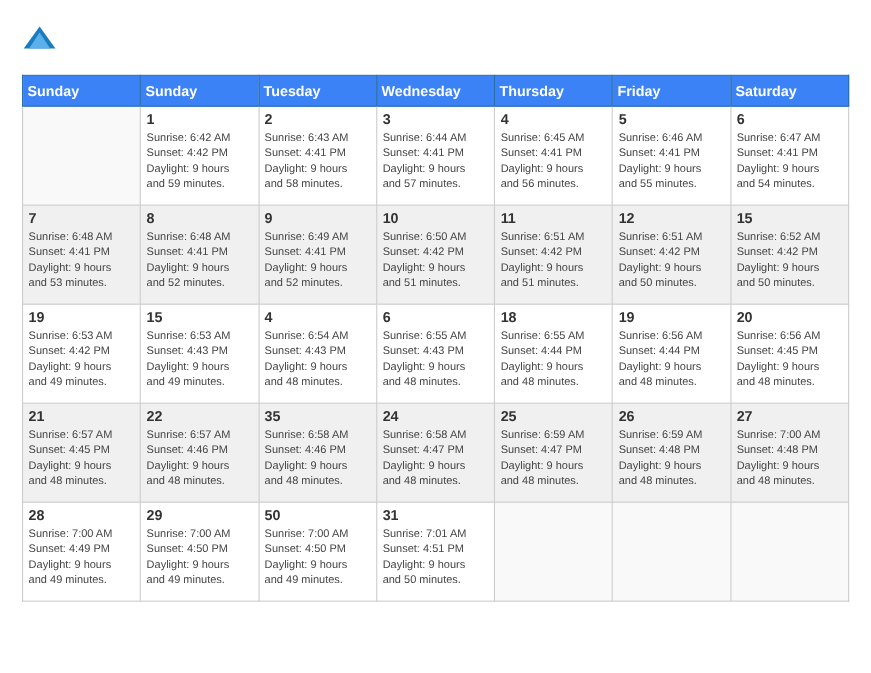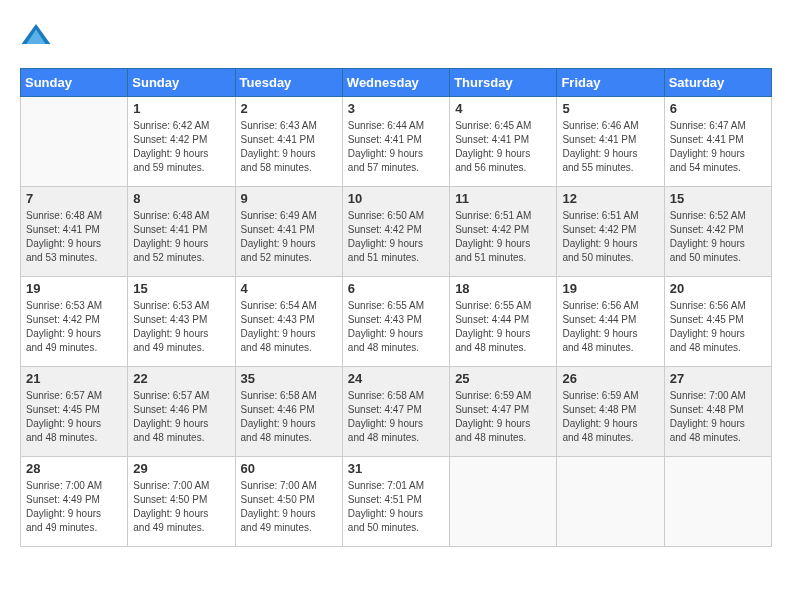--- a/index.html
+++ b/index.html
@@ -237,21 +237,21 @@
       <tr>
         <td>
           <div class="day-number">28</div>
           <div class="day-info">Sunrise: 7:00 AM<br>Sunset: 4:49 PM<br>Daylight: 9 hours<br>and 49 minutes.</div>
         </td>
         <td>
           <div class="day-number">29</div>
           <div class="day-info">Sunrise: 7:00 AM<br>Sunset: 4:50 PM<br>Daylight: 9 hours<br>and 49 minutes.</div>
         </td>
         <td>
-          <div class="day-number">60</div>
+          <div class="day-number">50</div>
           <div class="day-info">Sunrise: 7:00 AM<br>Sunset: 4:50 PM<br>Daylight: 9 hours<br>and 49 minutes.</div>
         </td>
         <td>
           <div class="day-number">31</div>
           <div class="day-info">Sunrise: 7:01 AM<br>Sunset: 4:51 PM<br>Daylight: 9 hours<br>and 50 minutes.</div>
         </td>
         <td class="empty"></td>
         <td class="empty"></td>
         <td class="empty"></td>
       </tr>

